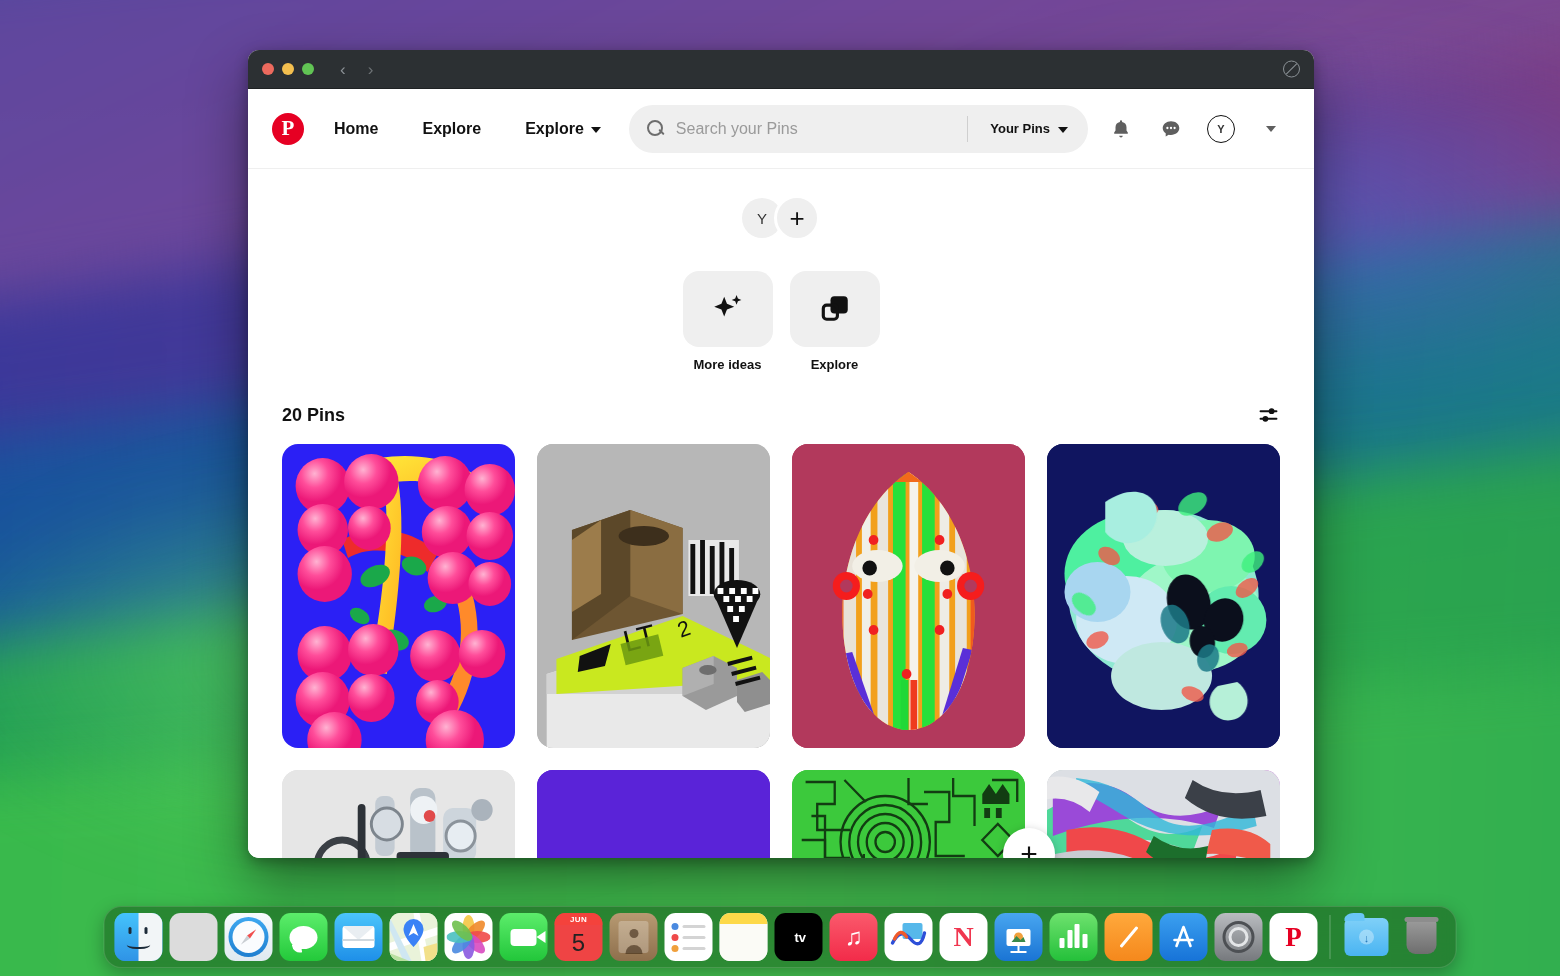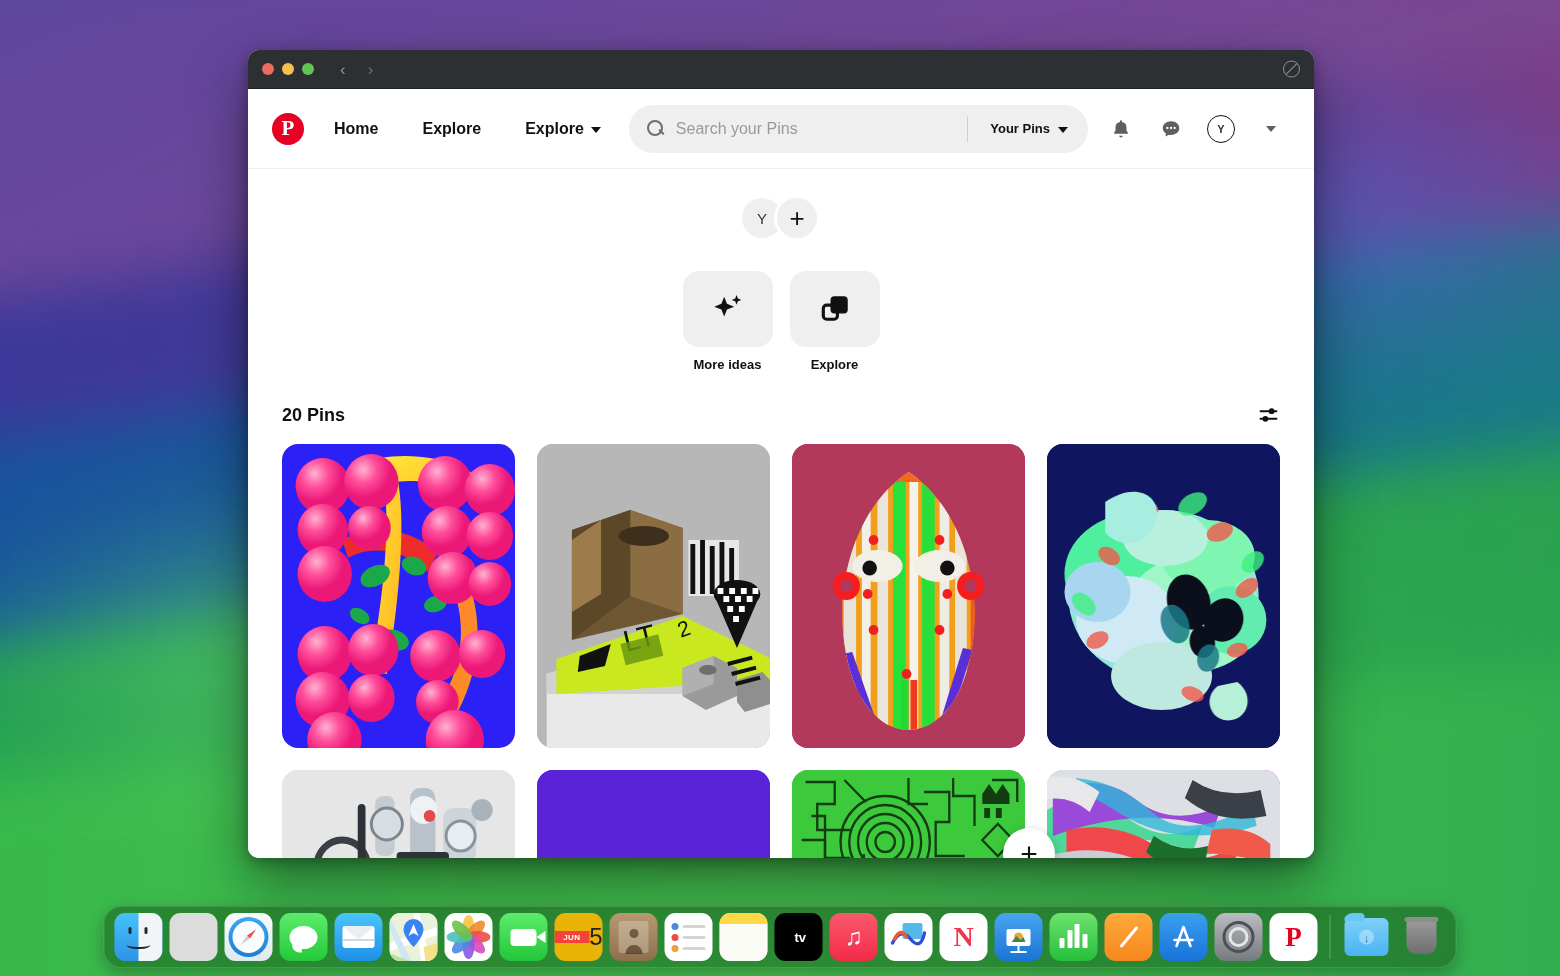--- a/index.html
+++ b/index.html
@@ -338,21 +338,21 @@
   .ic-mail .flap { position:absolute; left:0; top:0; width:0; height:0; border-left:16px solid transparent; border-right:16px solid transparent; border-top:14px solid #e9eef2; }
 
   .ic-maps { background:#e9f2d6; }
 
   .ic-photos { background:#fff; }
 
   .ic-facetime { background:linear-gradient(180deg,#5ced6b,#22c63a); }
   .ic-facetime .cam { width:26px; height:17px; background:#fff; border-radius:4px; position:relative; }
   .ic-facetime .cam::after { content:""; position:absolute; right:-9px; top:2px; border-top:6px solid transparent; border-bottom:6px solid transparent; border-right:9px solid #fff; }
 
-  .ic-cal { background:#eab308; flex-direction:row; }
+  .ic-cal { background:#ef4444; flex-direction:column; }
   .ic-cal .m { width:100%; background:#f4423c; color:#fff; font-size:8px; font-weight:bold; text-align:center; padding:2px 0 1px; letter-spacing:.4px; }
   .ic-cal .d { flex:1; display:flex; align-items:center; justify-content:center; color:#222; font-size:24px; }
 
   .ic-contacts { background:linear-gradient(180deg,#b79a72,#8e6f4c); }
   .ic-contacts .card { width:30px; height:32px; background:rgba(255,255,255,.25); border-radius:3px; display:flex; align-items:center; justify-content:center; }
   .ic-contacts .card .head { width:9px; height:9px; border-radius:50%; background:rgba(60,40,20,.6); position:relative; top:-4px; }
   .ic-contacts .card .body { position:absolute; bottom:7px; width:17px; height:9px; border-radius:9px 9px 0 0; background:rgba(60,40,20,.6); }
 
   .ic-reminders { background:#fff; flex-direction:column; gap:4px; padding:9px 7px; align-items:flex-start; }
   .ic-reminders .row { display:flex; align-items:center; gap:4px; width:100%; }

